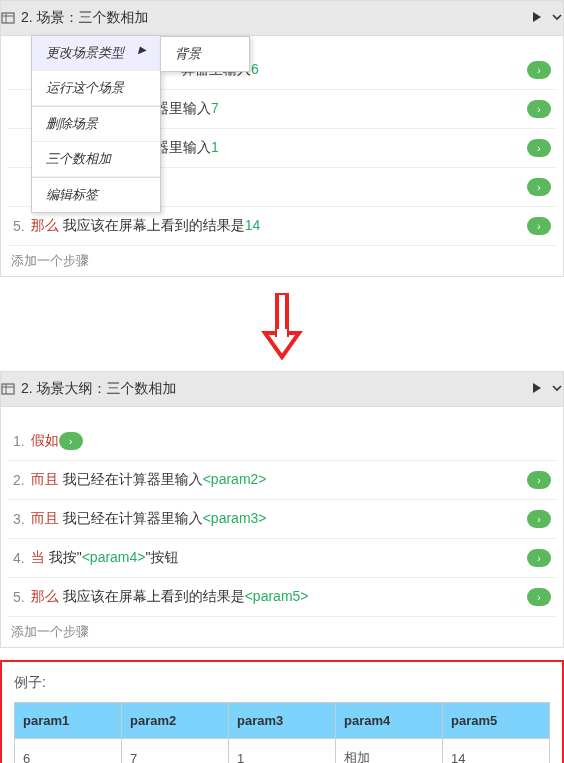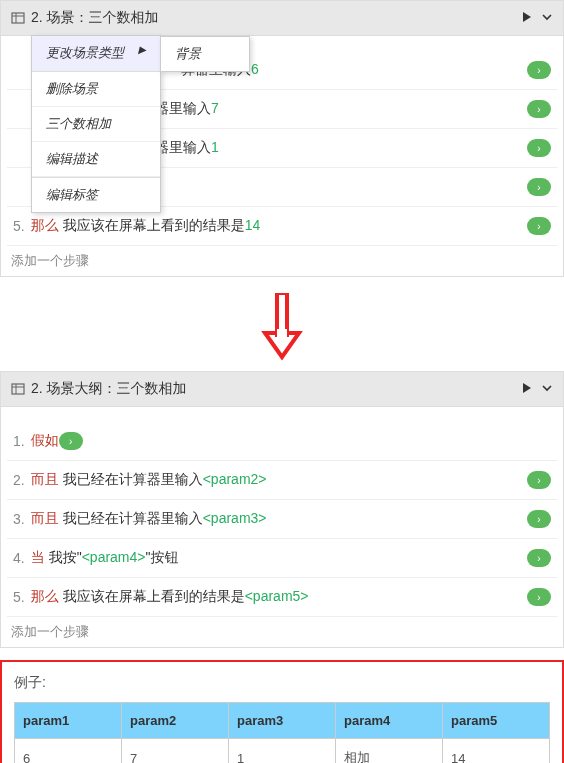--- a/index.html
+++ b/index.html
@@ -1,19 +1,19 @@
 <!DOCTYPE html>
 <html><head>
   <meta charset="utf-8">
   <style>
     * { box-sizing: border-box; margin: 0; padding: 0; }
     body { font-family: "Helvetica Neue", Arial, sans-serif; font-size: 14px; color: #333; width: 564px; background: #fff; }
     
     .panel { margin-bottom: 8px; }
-    .panel-header { background: #e8e8e8; border: 1px solid #ddd; display: flex; align-items: center; padding: 8px 10px; position: relative; }
+    .panel-header { background: #e8e8e8; border: 1px solid #ddd; display: flex; align-items: center; padding: 8px 0; position: relative; }
     .panel-icon { width: 14px; height: 14px; display: inline-flex; align-items: center; margin-right: 6px; }
     .panel-title { flex: 1; color: #333; font-size: 14px; }
     .panel-controls { display: flex; gap: 8px; align-items: center; }
     
     .context-menu { position: absolute; top: 100%; left: 30px; background: #fff; border: 1px solid #ccc; box-shadow: 2px 2px 5px rgba(0,0,0,0.15); z-index: 10; width: 130px; font-style: italic; }
     .context-menu-item { padding: 8px 14px; cursor: pointer; font-size: 13px; color: #333; border-bottom: 1px solid #eee; }
     .context-menu-item:last-child { border-bottom: none; }
     .context-menu-item.active { background: #eef; }
     .context-menu-item .caret { float: right; font-size: 10px; }
     .context-sep { height: 1px; background: #ddd; margin: 0; }
@@ -70,24 +70,24 @@
     </span>
 
     <div class="context-menu">
       <div class="context-menu-item active" style="position:relative;">
         <span>更改场景类型</span>
         <span class="caret">▶</span>
         <div class="submenu">
           <div class="submenu-item">背景</div>
         </div>
       </div>
+      <div class="context-menu-item">运行这个场景</div>
       <div class="context-sep"></div>
       <div class="context-menu-item">删除场景</div>
       <div class="context-menu-item">三个数相加</div>
-      <div class="context-menu-item">编辑描述</div>
       <div class="context-sep"></div>
       <div class="context-menu-item">编辑标签</div>
     </div>
   </div>
 
   <div class="panel-body">
     <div class="step-row partial" style="padding-left:170px;">
       <span class="step-text"><span>算器里输入</span><span class="valnum">6</span></span>
       <span class="step-btn">›</span>
     </div>

